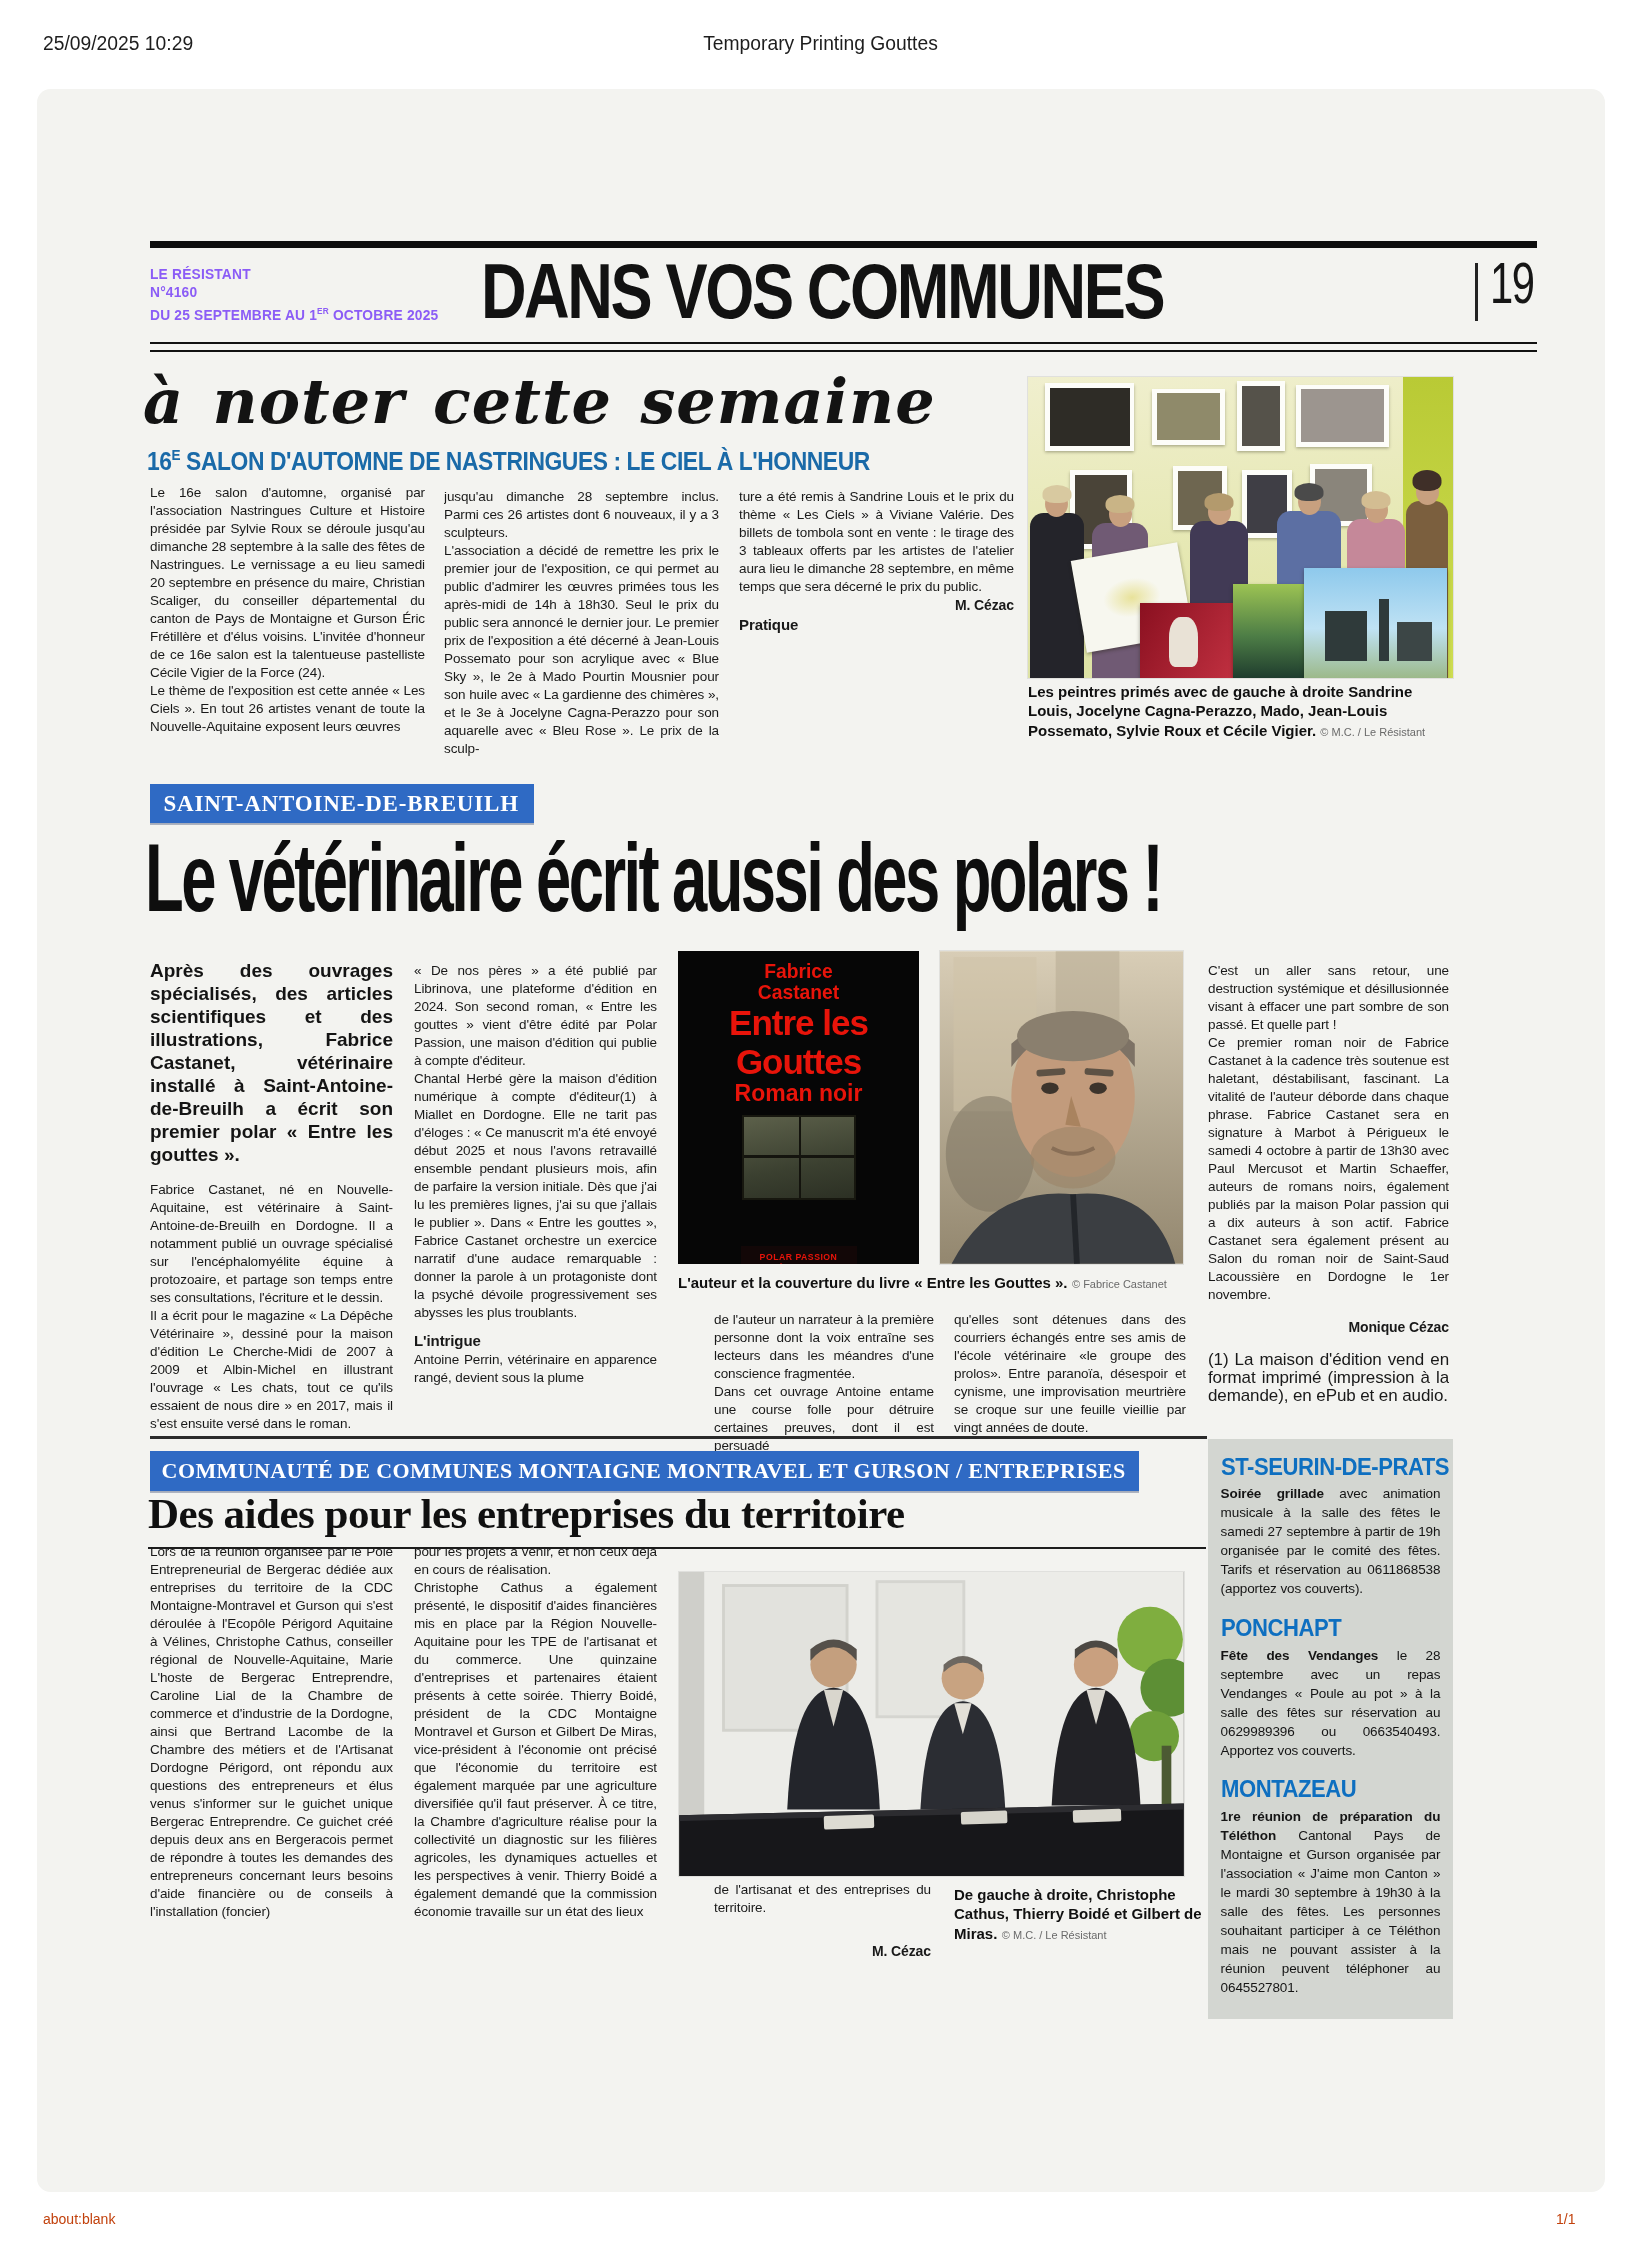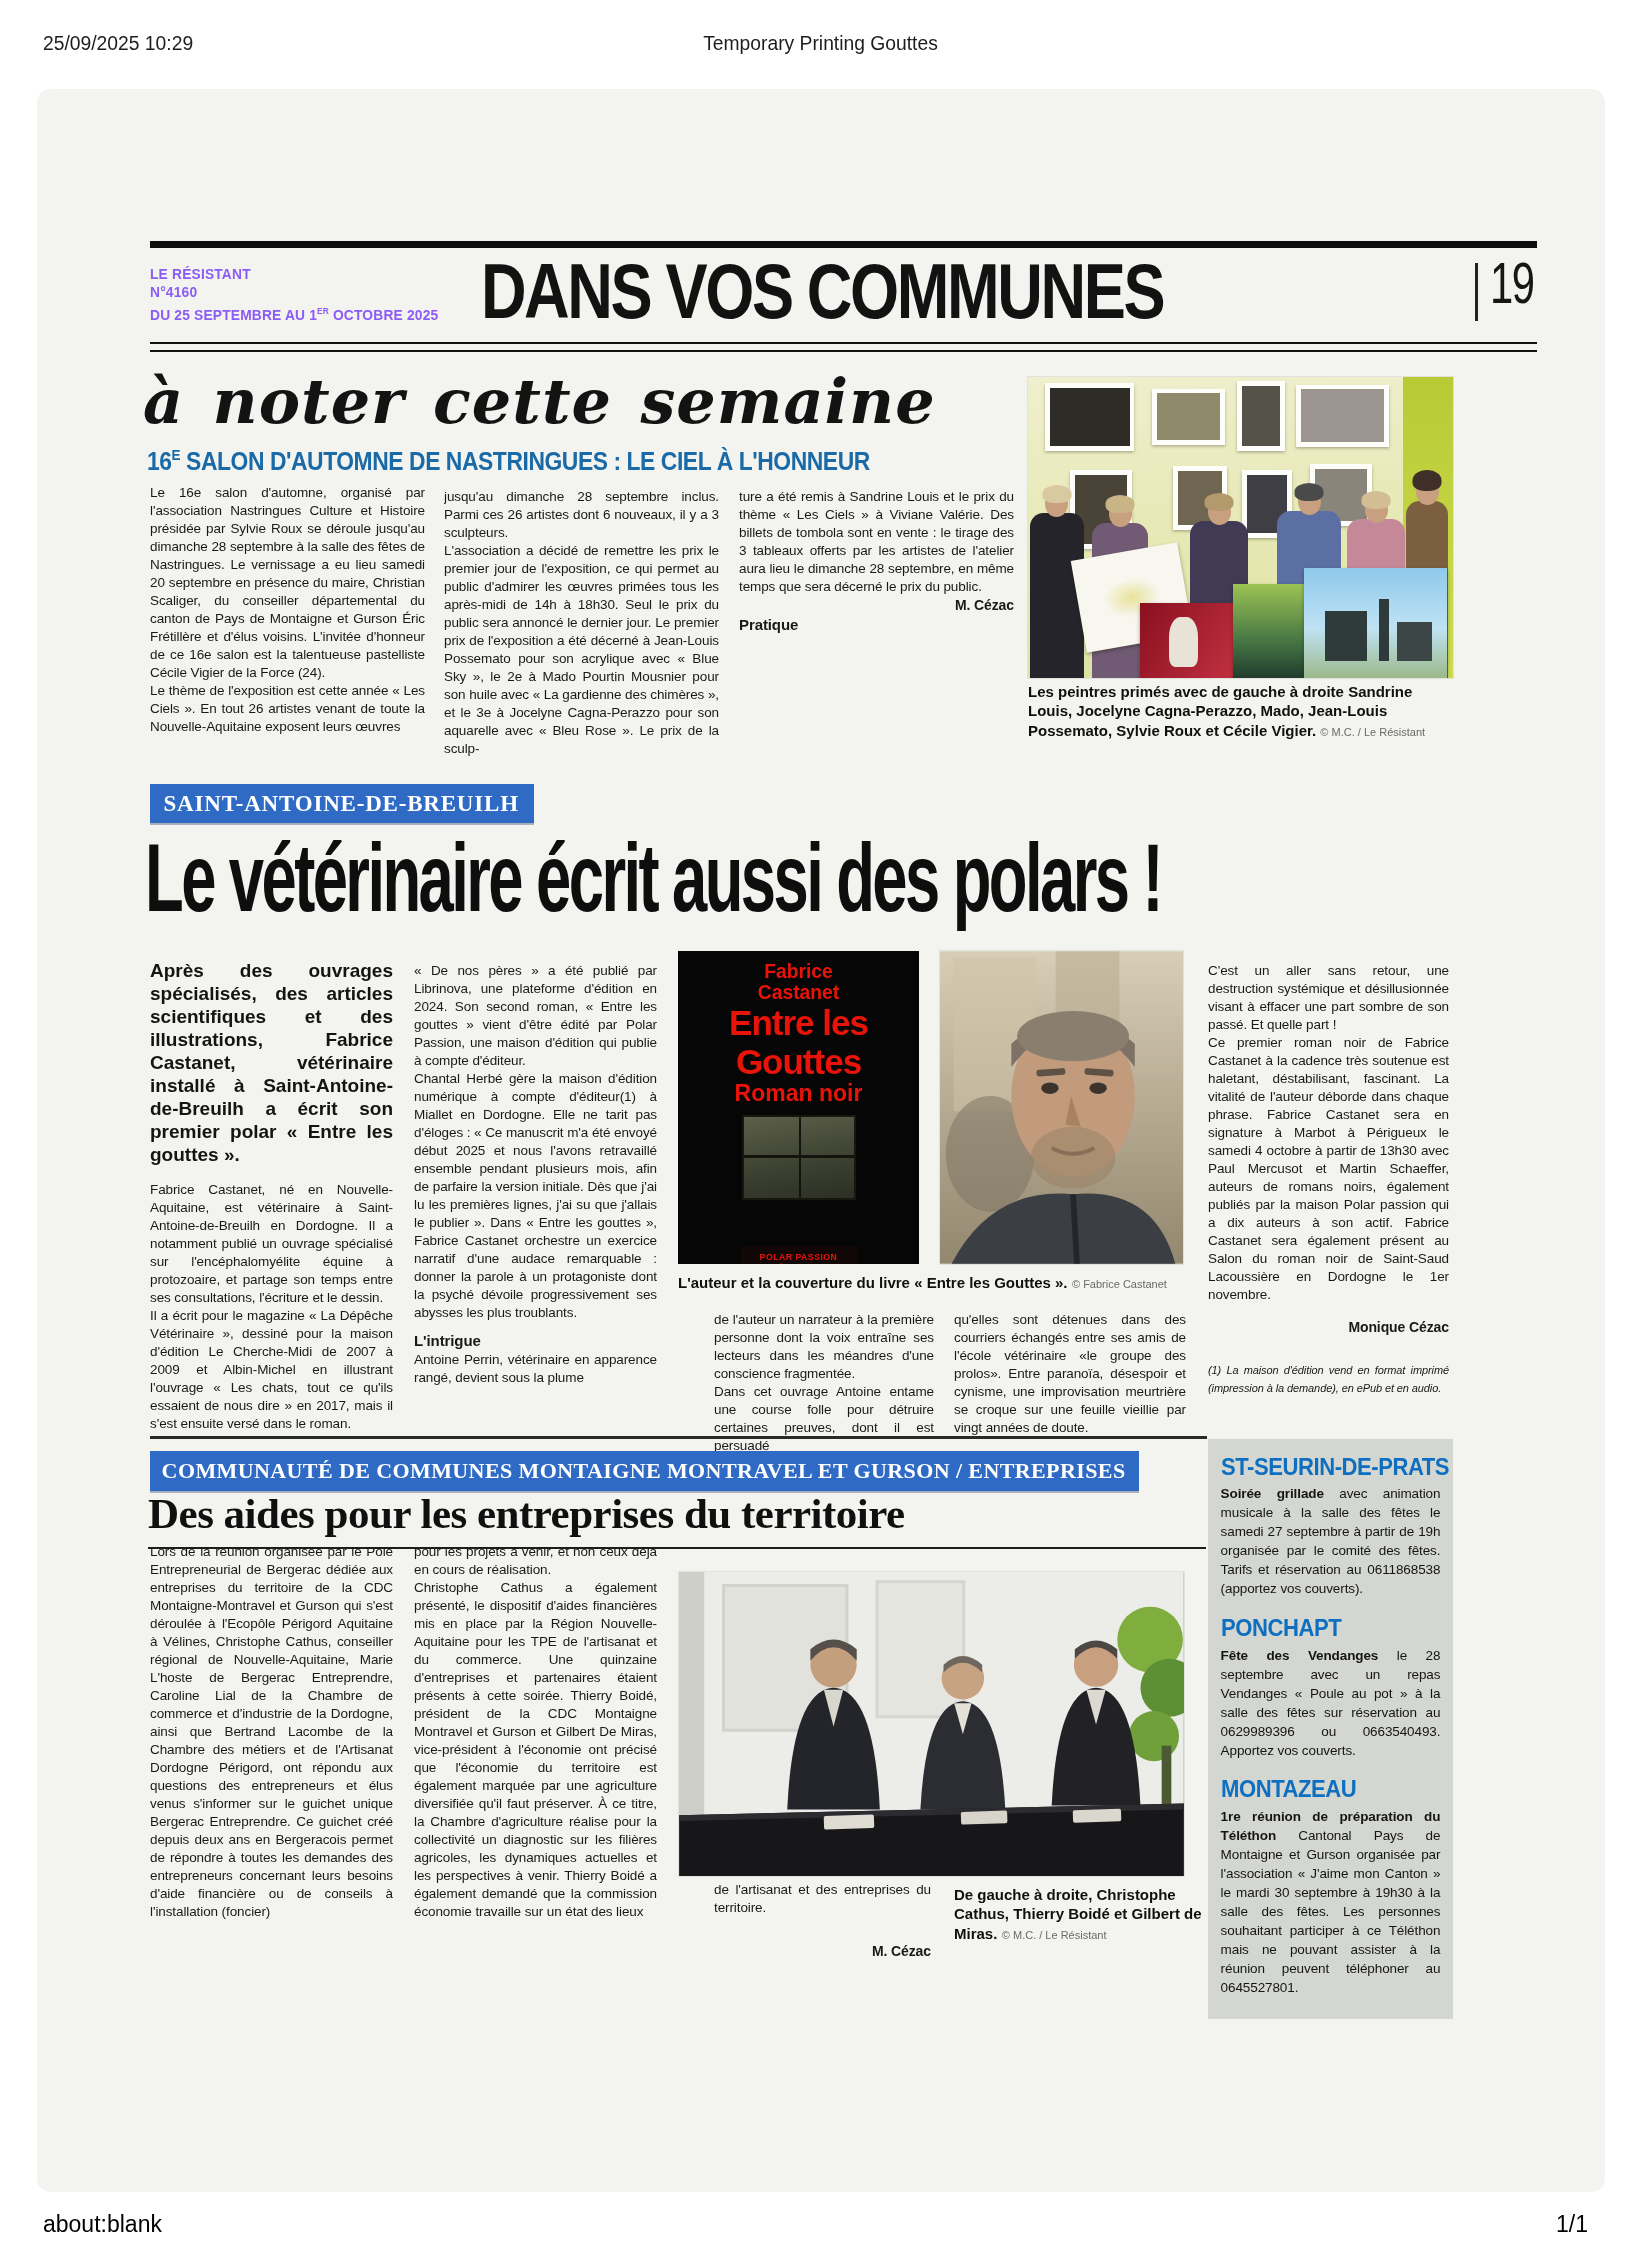--- a/index.html
+++ b/index.html
@@ -69,21 +69,21 @@
   .sb-par b{font-weight:700}
   
   .photo{overflow:hidden;box-shadow:0 0 0 1px rgba(0,0,0,.08)}
   .frame{position:absolute;background:#fdfdf9;padding:4.8px;box-shadow:0 1.9px 2.9px rgba(40,40,20,.35)}
   .frame>div{width:100%;height:100%}
   .person{position:absolute}
   .person .head{width:23px;height:26px;border-radius:50%;background:#c8a07f;margin:0 auto;position:relative;z-index:2}
   .person .hair{position:absolute;left:50%;transform:translateX(-50%);top:-5.8px;width:29px;height:17.4px;border-radius:50% 50% 40% 40%;z-index:3}
   .person .torso{border-radius:13.5px 13.5px 0 0;margin-top:-3.9px}
   .canvas{position:absolute;box-shadow:0 1.9px 3.9px rgba(30,30,10,.4)}
-  .footer{font-size:23px;color:#000000}
+  .footer{font-size:14px;color:#c2410c}
 </style>
 </head>
 <body>
 
 <div class="abs chrome" style="left:43px;top:33px">25/09/2025 10:29</div>
 <div class="abs chrome" style="left:0;top:33px;width:1641px;text-align:center">Temporary Printing Gouttes</div>
 
 <div class="abs paper"></div>
 
 <div class="abs toprule"></div>
@@ -256,21 +256,21 @@
   <p>Dans cet ouvrage Antoine entame une course folle pour détruire certaines preuves, dont il est persuadé</p>
 </div>
 <div class="abs body-text col" style="left:954px;top:1311px;width:232px;height:159px">
   <p>qu'elles sont détenues dans des courriers échangés entre ses amis de l'école vétérinaire «le groupe des prolos». Entre paranoïa, désespoir et cynisme, une improvisation meurtrière se croque sur une feuille vieillie par vingt années de doute.</p>
 </div>
 
 <div class="abs body-text col" style="left:1208px;top:962px;width:241px;height:463px">
   <p>C'est un aller sans retour, une destruction systémique et désillusionnée visant à effacer une part sombre de son passé. Et quelle part !</p>
   <p>Ce premier roman noir de Fabrice Castanet à la cadence très soutenue est haletant, déstabilisant, fascinant. La vitalité de l'auteur déborde dans chaque phrase. Fabrice Castanet sera en signature à Marbot à Périgueux le samedi 4 octobre à partir de 13h30 avec Paul Mercusot et Martin Schaeffer, auteurs de romans noirs, également publiés par la maison Polar passion qui a dix auteurs à son actif. Fabrice Castanet sera également présent au Salon du roman noir de Saint-Saud Lacoussière en Dordogne le 1er novembre.</p>
   <p class="byline" style="margin-top:13.5px">Monique Cézac</p>
-  <p style="margin-top:25px;font-style:italic;font-size:11px">(1) La maison d'édition vend en format imprimé (impression à la demande), en ePub et en audio.</p>
+  <p style="margin-top:15px;font-size:17px">(1) La maison d'édition vend en format imprimé (impression à la demande), en ePub et en audio.</p>
 </div>
 
 <div class="abs seprule"></div>
 
 <div class="abs" style="left:150px;top:1451px">
   <span class="kicker" style="font-size:22px;letter-spacing:0.4px;padding:8.7px 13.5px 9.7px 11.6px">COMMUNAUTÉ DE COMMUNES MONTAIGNE MONTRAVEL ET GURSON / ENTREPRISES</span>
 </div>
 <div class="abs aides-headline-wrap">
   <span class="aides-headline">Des aides pour les entreprises du territoire</span>
 </div>

